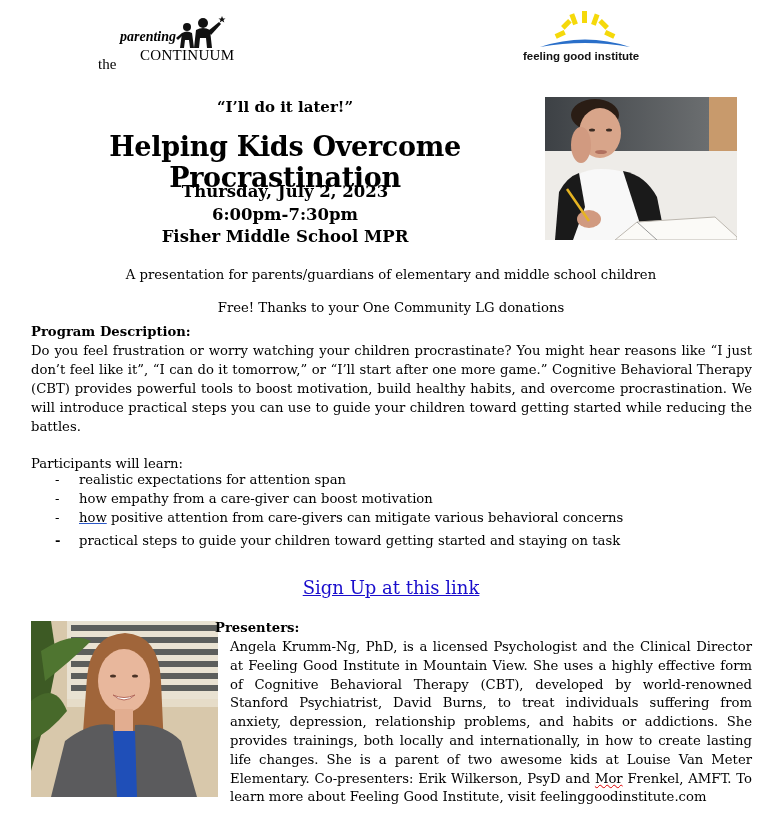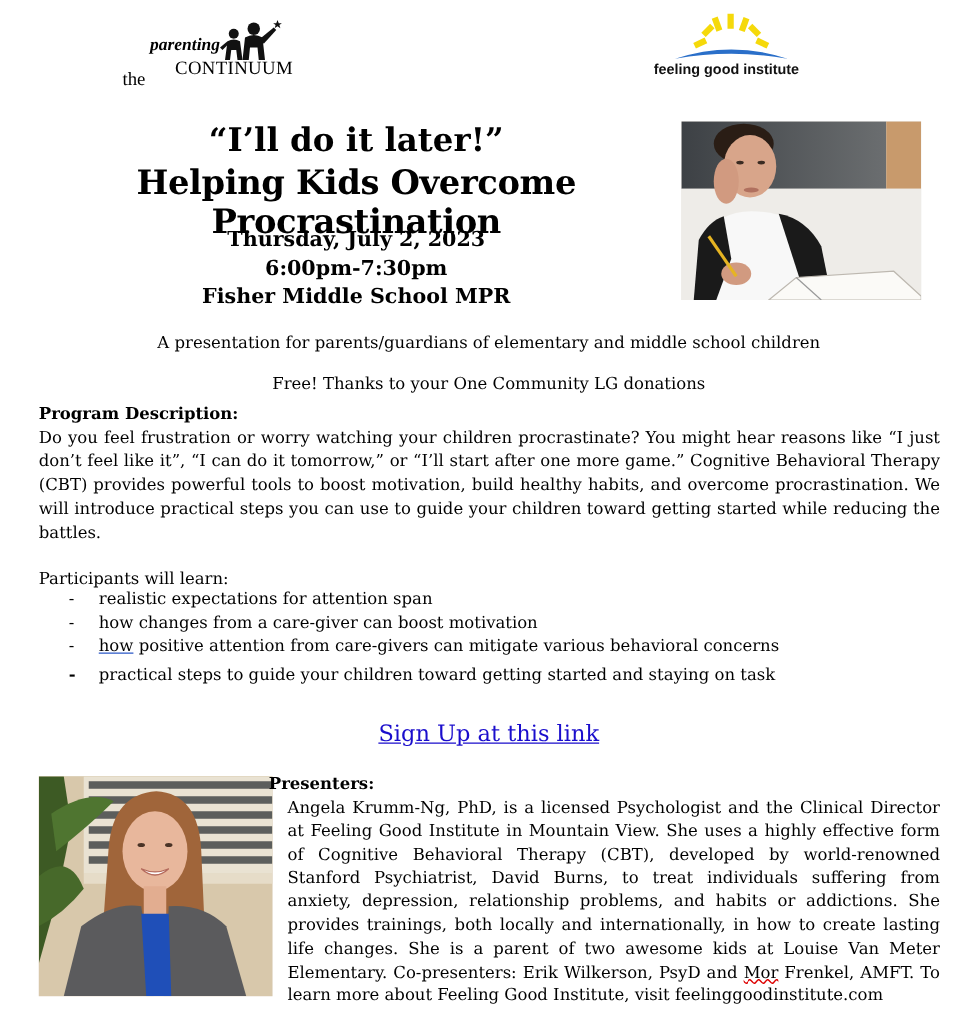--- a/index.html
+++ b/index.html
@@ -15,21 +15,21 @@
   #logo-pc .parenting { position: absolute; left: 22px; top: 15px; font-family: "Liberation Serif", serif; font-style: italic; font-weight: bold; font-size: 14px; }
   #logo-pc .continuum { position: absolute; left: 42px; top: 33px; font-family: "Liberation Serif", serif; font-size: 15px; letter-spacing: 0.3px; text-align: center; }
   #logo-pc svg { position: absolute; left: 78px; top: 2px; }
 
   #logo-fg { left: 520px; top: 6px; width: 130px; height: 60px; }
   #logo-fg svg { position: absolute; left: 8px; top: 0; }
   #logo-fg .fg-text { position: absolute; left: 3px; top: 44px; font-family: "Liberation Sans", sans-serif; font-weight: bold; font-size: 11.5px; color: #111; white-space: nowrap; }
 
   
   .title-block { left: 30px; width: 510px; text-align: center; font-family: "DejaVu Serif", serif; font-weight: bold; }
-  #title-quote { top: 98px; font-size: 26px; }
+  #title-quote { top: 98px; font-size: 15px; }
   #title-main { top: 131px; font-size: 27px; letter-spacing: -0.3px; }
   .event-line { left: 110px; width: 350px; text-align: center; font-weight: bold; font-size: 16.5px; font-family: "DejaVu Serif", serif; }
   #event-date { top: 182px; }
   #event-time { top: 205px; }
   #event-location { top: 227px; }
 
   
   #hero-photo { left: 545px; top: 97px; width: 192px; height: 143px; overflow: hidden; background: #e8e6e2; }
 
   
@@ -141,21 +141,21 @@
 
 <div id="program-heading" class="abs body-text">Program Description:</div>
 <div id="program-body" class="abs body-text">Do you feel frustration or worry watching your children procrastinate?  You might hear reasons like “I just don’t feel like it”, “I can do it tomorrow,” or “I’ll start after one more game.”  Cognitive Behavioral Therapy (CBT) provides powerful tools to boost motivation, build healthy habits, and overcome procrastination. We will introduce practical steps you can use to guide your children toward getting started while reducing the battles.</div>
 
 <div id="participants-heading" class="abs body-text">Participants will learn:</div>
 
 <div id="bullet-0" class="abs bullet">
   <span class="dash">-</span><span>realistic expectations for attention span</span>
 </div>
 <div id="bullet-1" class="abs bullet">
-  <span class="dash">-</span><span>how changes from a care-giver can boost motivation</span>
+  <span class="dash">-</span><span>how empathy from a care-giver can boost motivation</span>
 </div>
 <div id="bullet-2" class="abs bullet">
   <span class="dash">-</span><span class="ul-blue">how</span><span> positive attention from care-givers can mitigate various behavioral concerns</span>
 </div>
 <div id="bullet-3" class="abs bullet">
   <span class="dash bold-dash">-</span><span>practical steps to guide your children toward getting started and staying on task</span>
 </div>
 
 <a id="signup-link" class="abs">Sign Up at this link</a>
 

